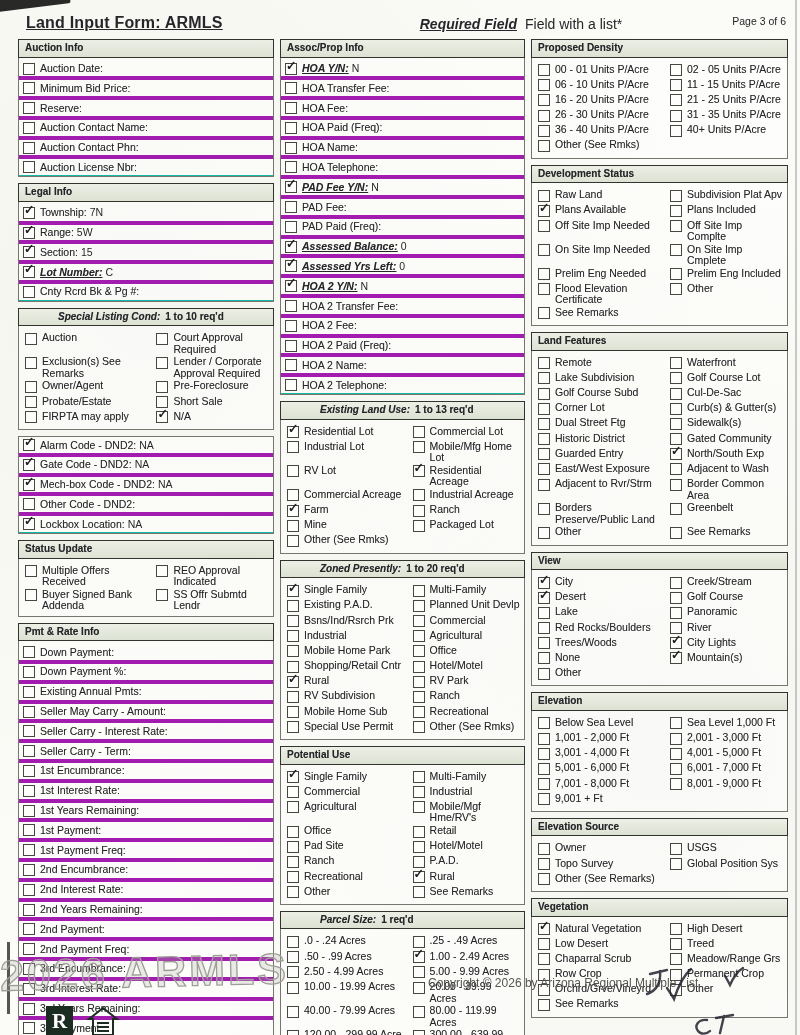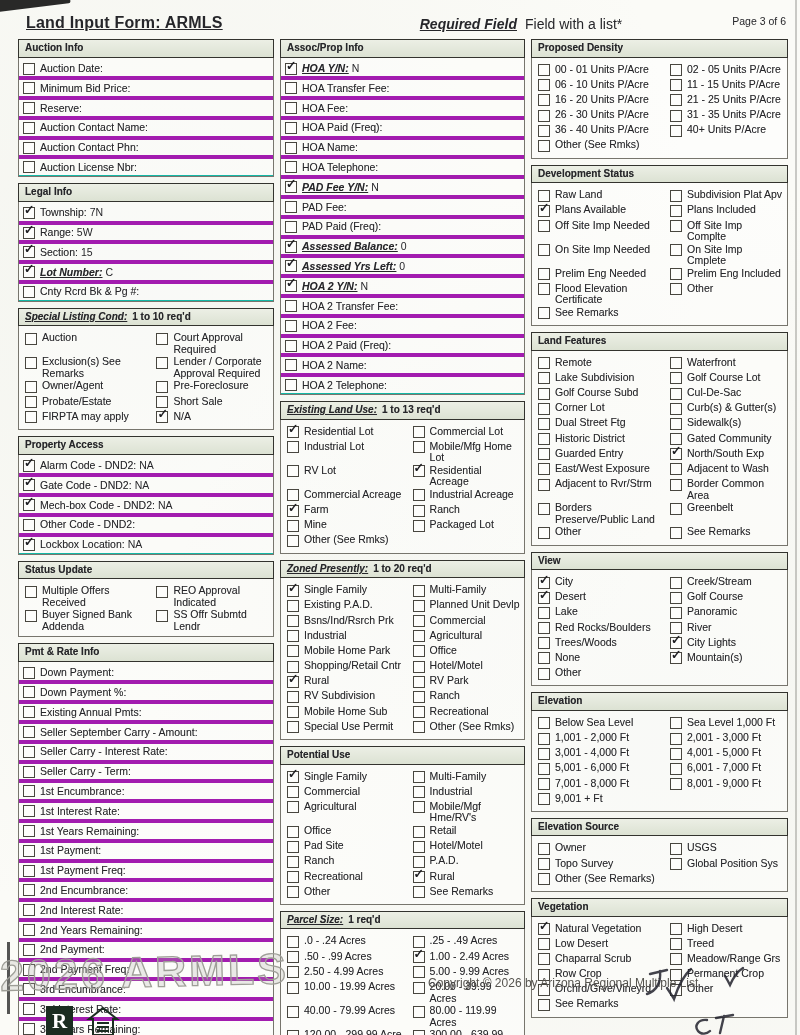--- a/index.html
+++ b/index.html
@@ -24,21 +24,21 @@
   .col:nth-child(2){flex:0 0 245px;}
   .col:nth-child(3){flex:0 0 257px;}
 
   .sec{border:1px solid #77756d;background:rgba(255,255,255,0.45);}
   .sec-h{
     background:linear-gradient(#ecefe5,#dce2d3);
     border:1.5px solid #33332e;margin:-1px -1px 3px -1px;
     padding:2px 6px 3px;font-size:10px;font-weight:bold;line-height:1.15;
     text-shadow:0 0 .5px rgba(30,30,30,.4);
   }
-  .req-title{font-style:italic;text-decoration:underline;}
+  .req-title{font-style:italic;margin-left:33px;}
   .sec-suffix{font-weight:bold;margin-left:5px;}
 
   .frow{display:flex;align-items:flex-start;gap:5px;padding:1.5px 3px 1.5px 4px;
     border-bottom:4px solid #a21caf;min-height:12.8px;font-size:10.5px;line-height:1.15;}
   .frow:last-child{border-bottom:1px solid #14b8a6;}
   .fgrid{display:grid;grid-template-columns:53% 47%;padding:3px 2px 4px 4px;font-size:10.5px;row-gap:1px;}
   .gcell{display:flex;gap:5px;align-items:flex-start;min-height:14.2px;padding:0 2px;line-height:1.1;}
 
   .cb{width:10px;height:10px;min-width:10px;border:1.2px solid #48463f;background:#fdfdfb;
     position:relative;margin-top:.5px;display:inline-block;}
@@ -180,21 +180,20 @@
             </div>
             <div class="gcell">
               <span class="cb on">
                 <span class="tick">✓</span>
               </span>
               <span class="lbl">N/A</span>
             </div>
           </div>
         </section>
         <section class="sec">
-          <div class="sec-h"><span class="sec-title">Property Access</span></div>
           <div class="frow">
             <span class="cb on">
               <span class="tick">✓</span>
             </span>
             <span class="ltext"><span class="lbl">Alarm Code - DND2:</span><span class="val">NA</span></span>
           </div>
           <div class="frow">
             <span class="cb on">
               <span class="tick">✓</span>
             </span>
@@ -247,21 +246,21 @@
           <div class="frow">
             <span class="cb"></span>
             <span class="ltext"><span class="lbl">Down Payment %:</span></span>
           </div>
           <div class="frow">
             <span class="cb"></span>
             <span class="ltext"><span class="lbl">Existing Annual Pmts:</span></span>
           </div>
           <div class="frow">
             <span class="cb"></span>
-            <span class="ltext"><span class="lbl">Seller September Carry - Amount:</span></span>
+            <span class="ltext"><span class="lbl">Seller May Carry - Amount:</span></span>
           </div>
           <div class="frow">
             <span class="cb"></span>
             <span class="ltext"><span class="lbl">Seller Carry - Interest Rate:</span></span>
           </div>
           <div class="frow">
             <span class="cb"></span>
             <span class="ltext"><span class="lbl">Seller Carry - Term:</span></span>
           </div>
           <div class="frow">

